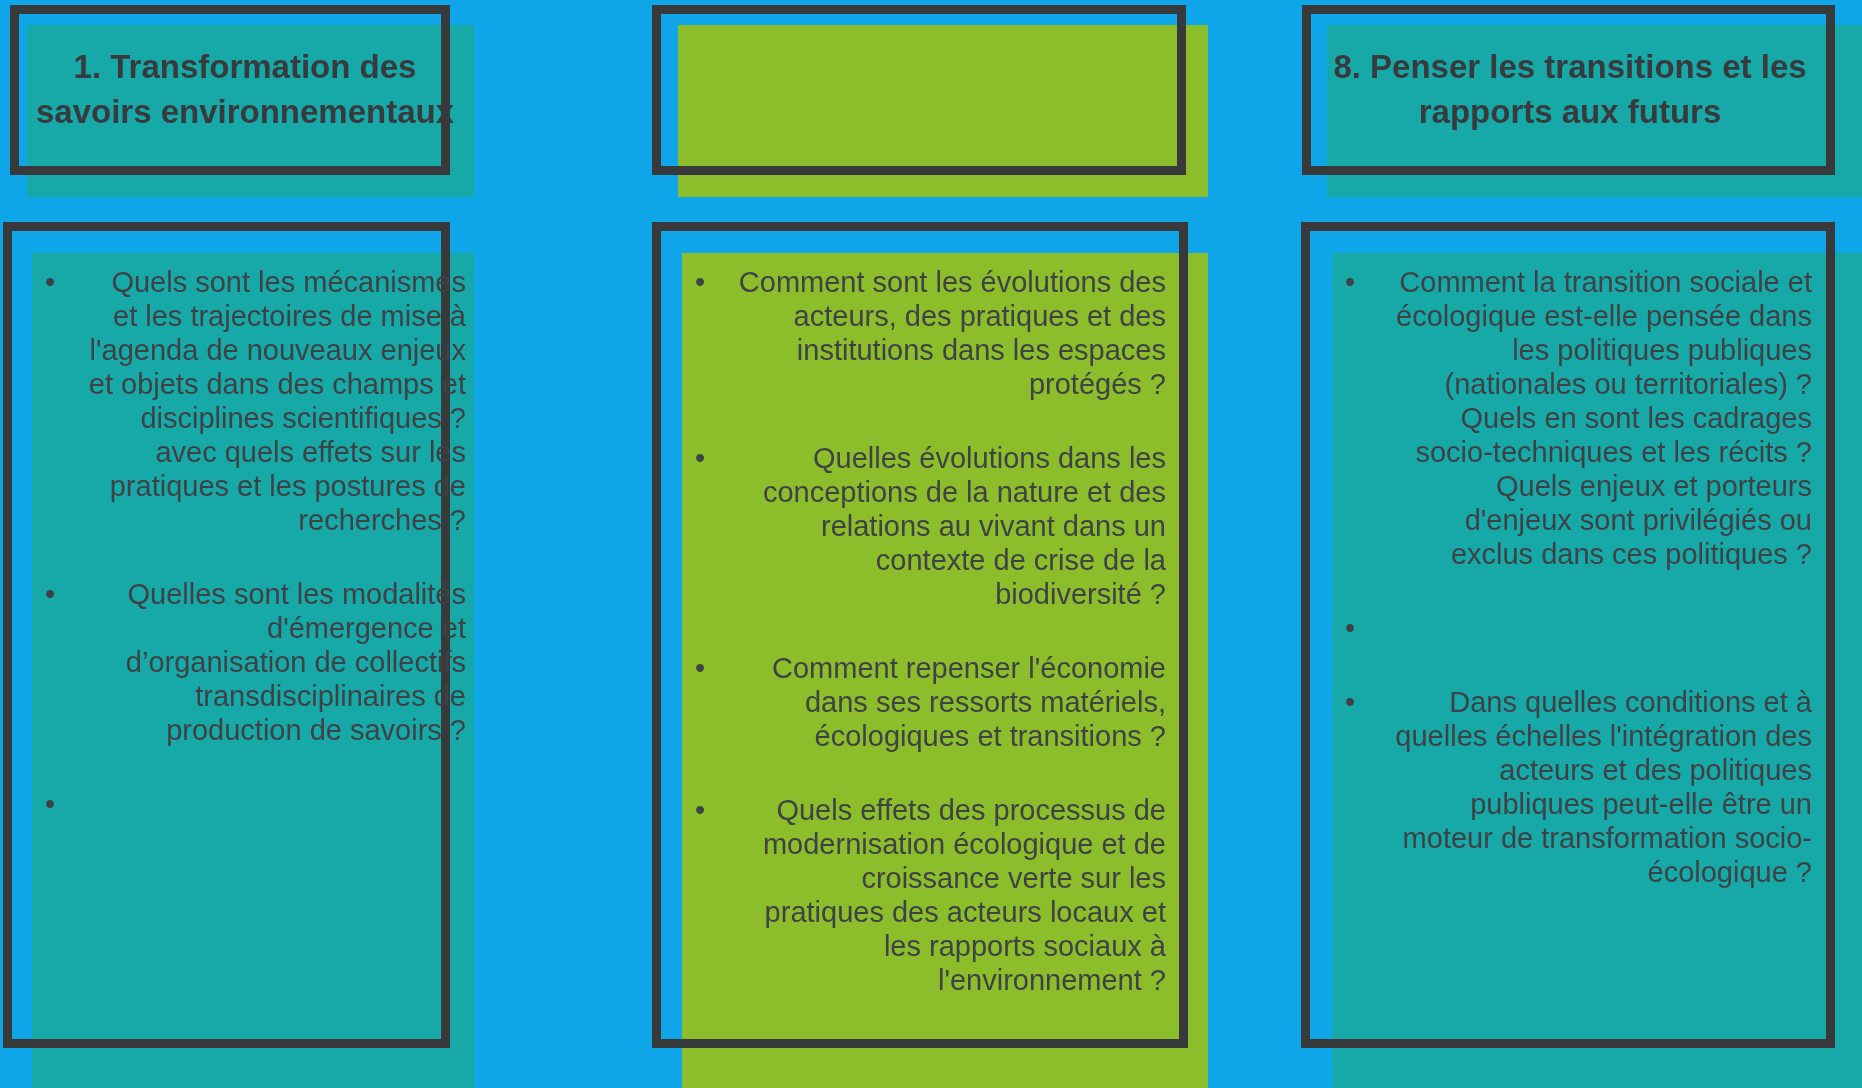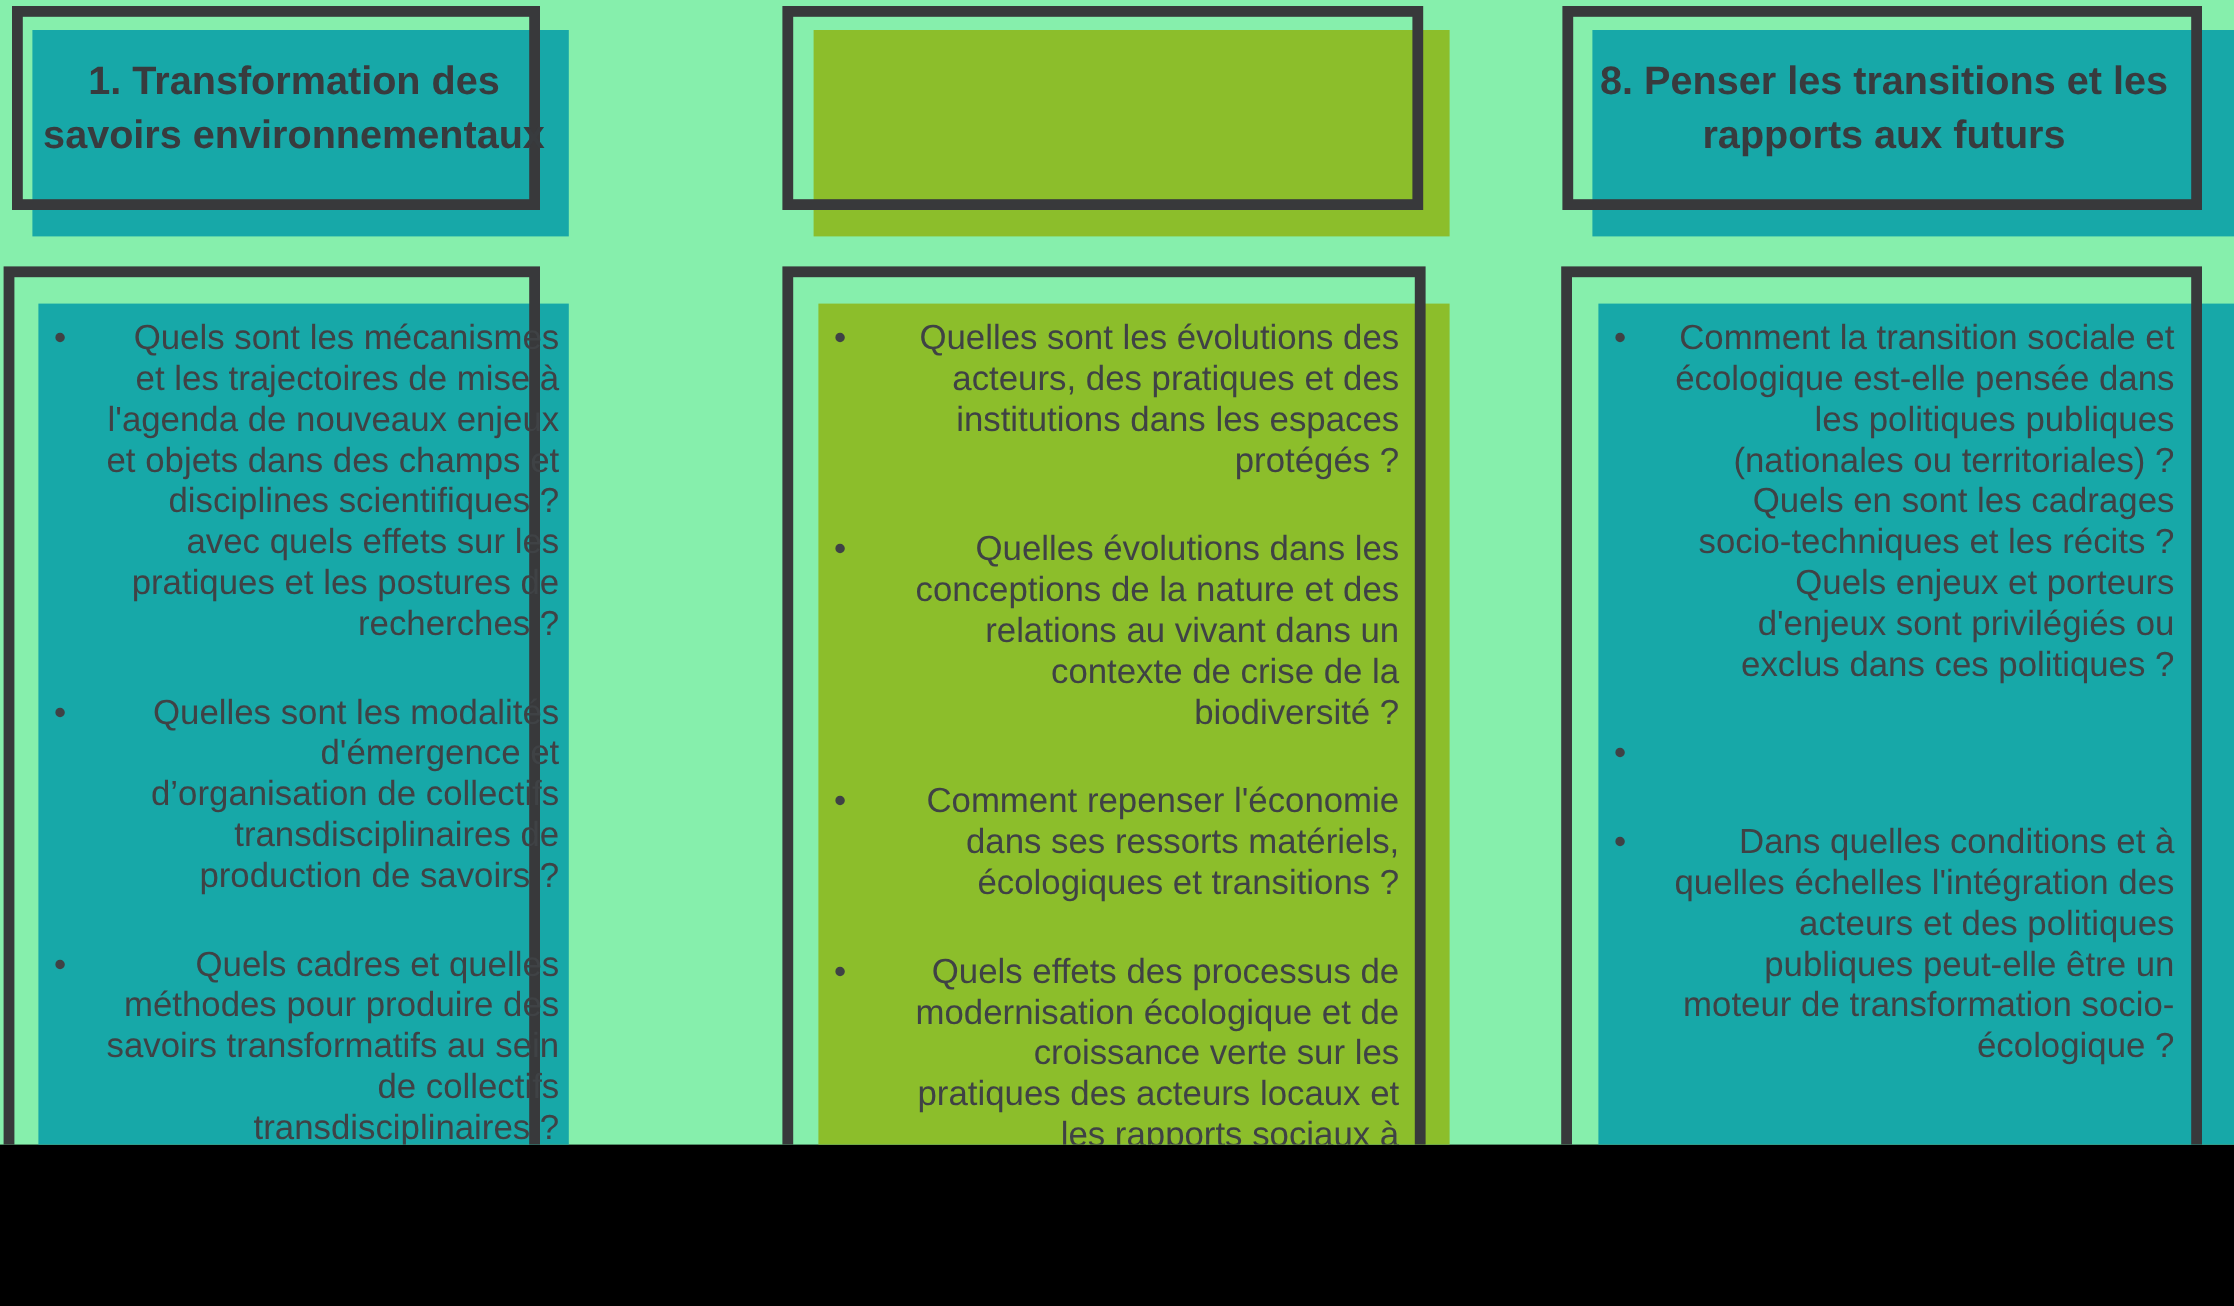--- a/index.html
+++ b/index.html
@@ -1,20 +1,20 @@
 <!DOCTYPE html>
 <html><head>
 <meta charset="utf-8">
 <style>
   html, body { margin: 0; padding: 0; background: #000; }
   #canvas {
     position: relative;
     width: 1862px;
-    height: 954px;
-    background: #86efac;
+    height: 1088px;
+    background: #0ea5e9;
     overflow: hidden;
     font-family: "Liberation Sans", "DejaVu Sans", sans-serif;
   }
   .fill { position: absolute; }
   .fill.teal  { background: #17A8A8; }
   .fill.green { background: #8CBE2B; }
   .outline {
     position: absolute;
     box-sizing: border-box;
     border: 9px solid #38393B;
@@ -95,34 +95,33 @@
         <li>
           <span class="dot">•</span>
           <span class="txt">Quels sont les mécanismes et les trajectoires de mise à l'agenda de nouveaux enjeux et objets dans des champs et disciplines scientifiques ? avec quels effets sur les pratiques et les postures de recherches ?</span>
         </li>
         <li>
           <span class="dot">•</span>
           <span class="txt">Quelles sont les modalités d'émergence et d’organisation de collectifs transdisciplinaires de production de savoirs ?</span>
         </li>
         <li>
           <span class="dot">•</span>
-          <span class="txt">Quels cadres et quelles méthodes pour produire des savoirs transformatifs au sein de collectifs transdisciplinaires ?</span>
         </li>
       </ul>
   </div>
 
   <div class="fill green c2-header-fill"></div>
   <div class="outline c2-header-outline"></div>
   <div class="fill green c2-body-fill"></div>
   <div class="outline c2-body-outline"></div>
   <div class="body-text bt2 c2-body-text">
     <ul>
         <li>
           <span class="dot">•</span>
-          <span class="txt">Quelles sont les évolutions des acteurs, des pratiques et des institutions dans les espaces protégés ?</span>
+          <span class="txt">Comment sont les évolutions des acteurs, des pratiques et des institutions dans les espaces protégés ?</span>
         </li>
         <li>
           <span class="dot">•</span>
           <span class="txt">Quelles évolutions dans les conceptions de la nature et des relations au vivant dans un contexte de crise de la biodiversité ?</span>
         </li>
         <li>
           <span class="dot">•</span>
           <span class="txt">Comment repenser l'économie dans ses ressorts matériels, écologiques et transitions ?</span>
         </li>
         <li>

